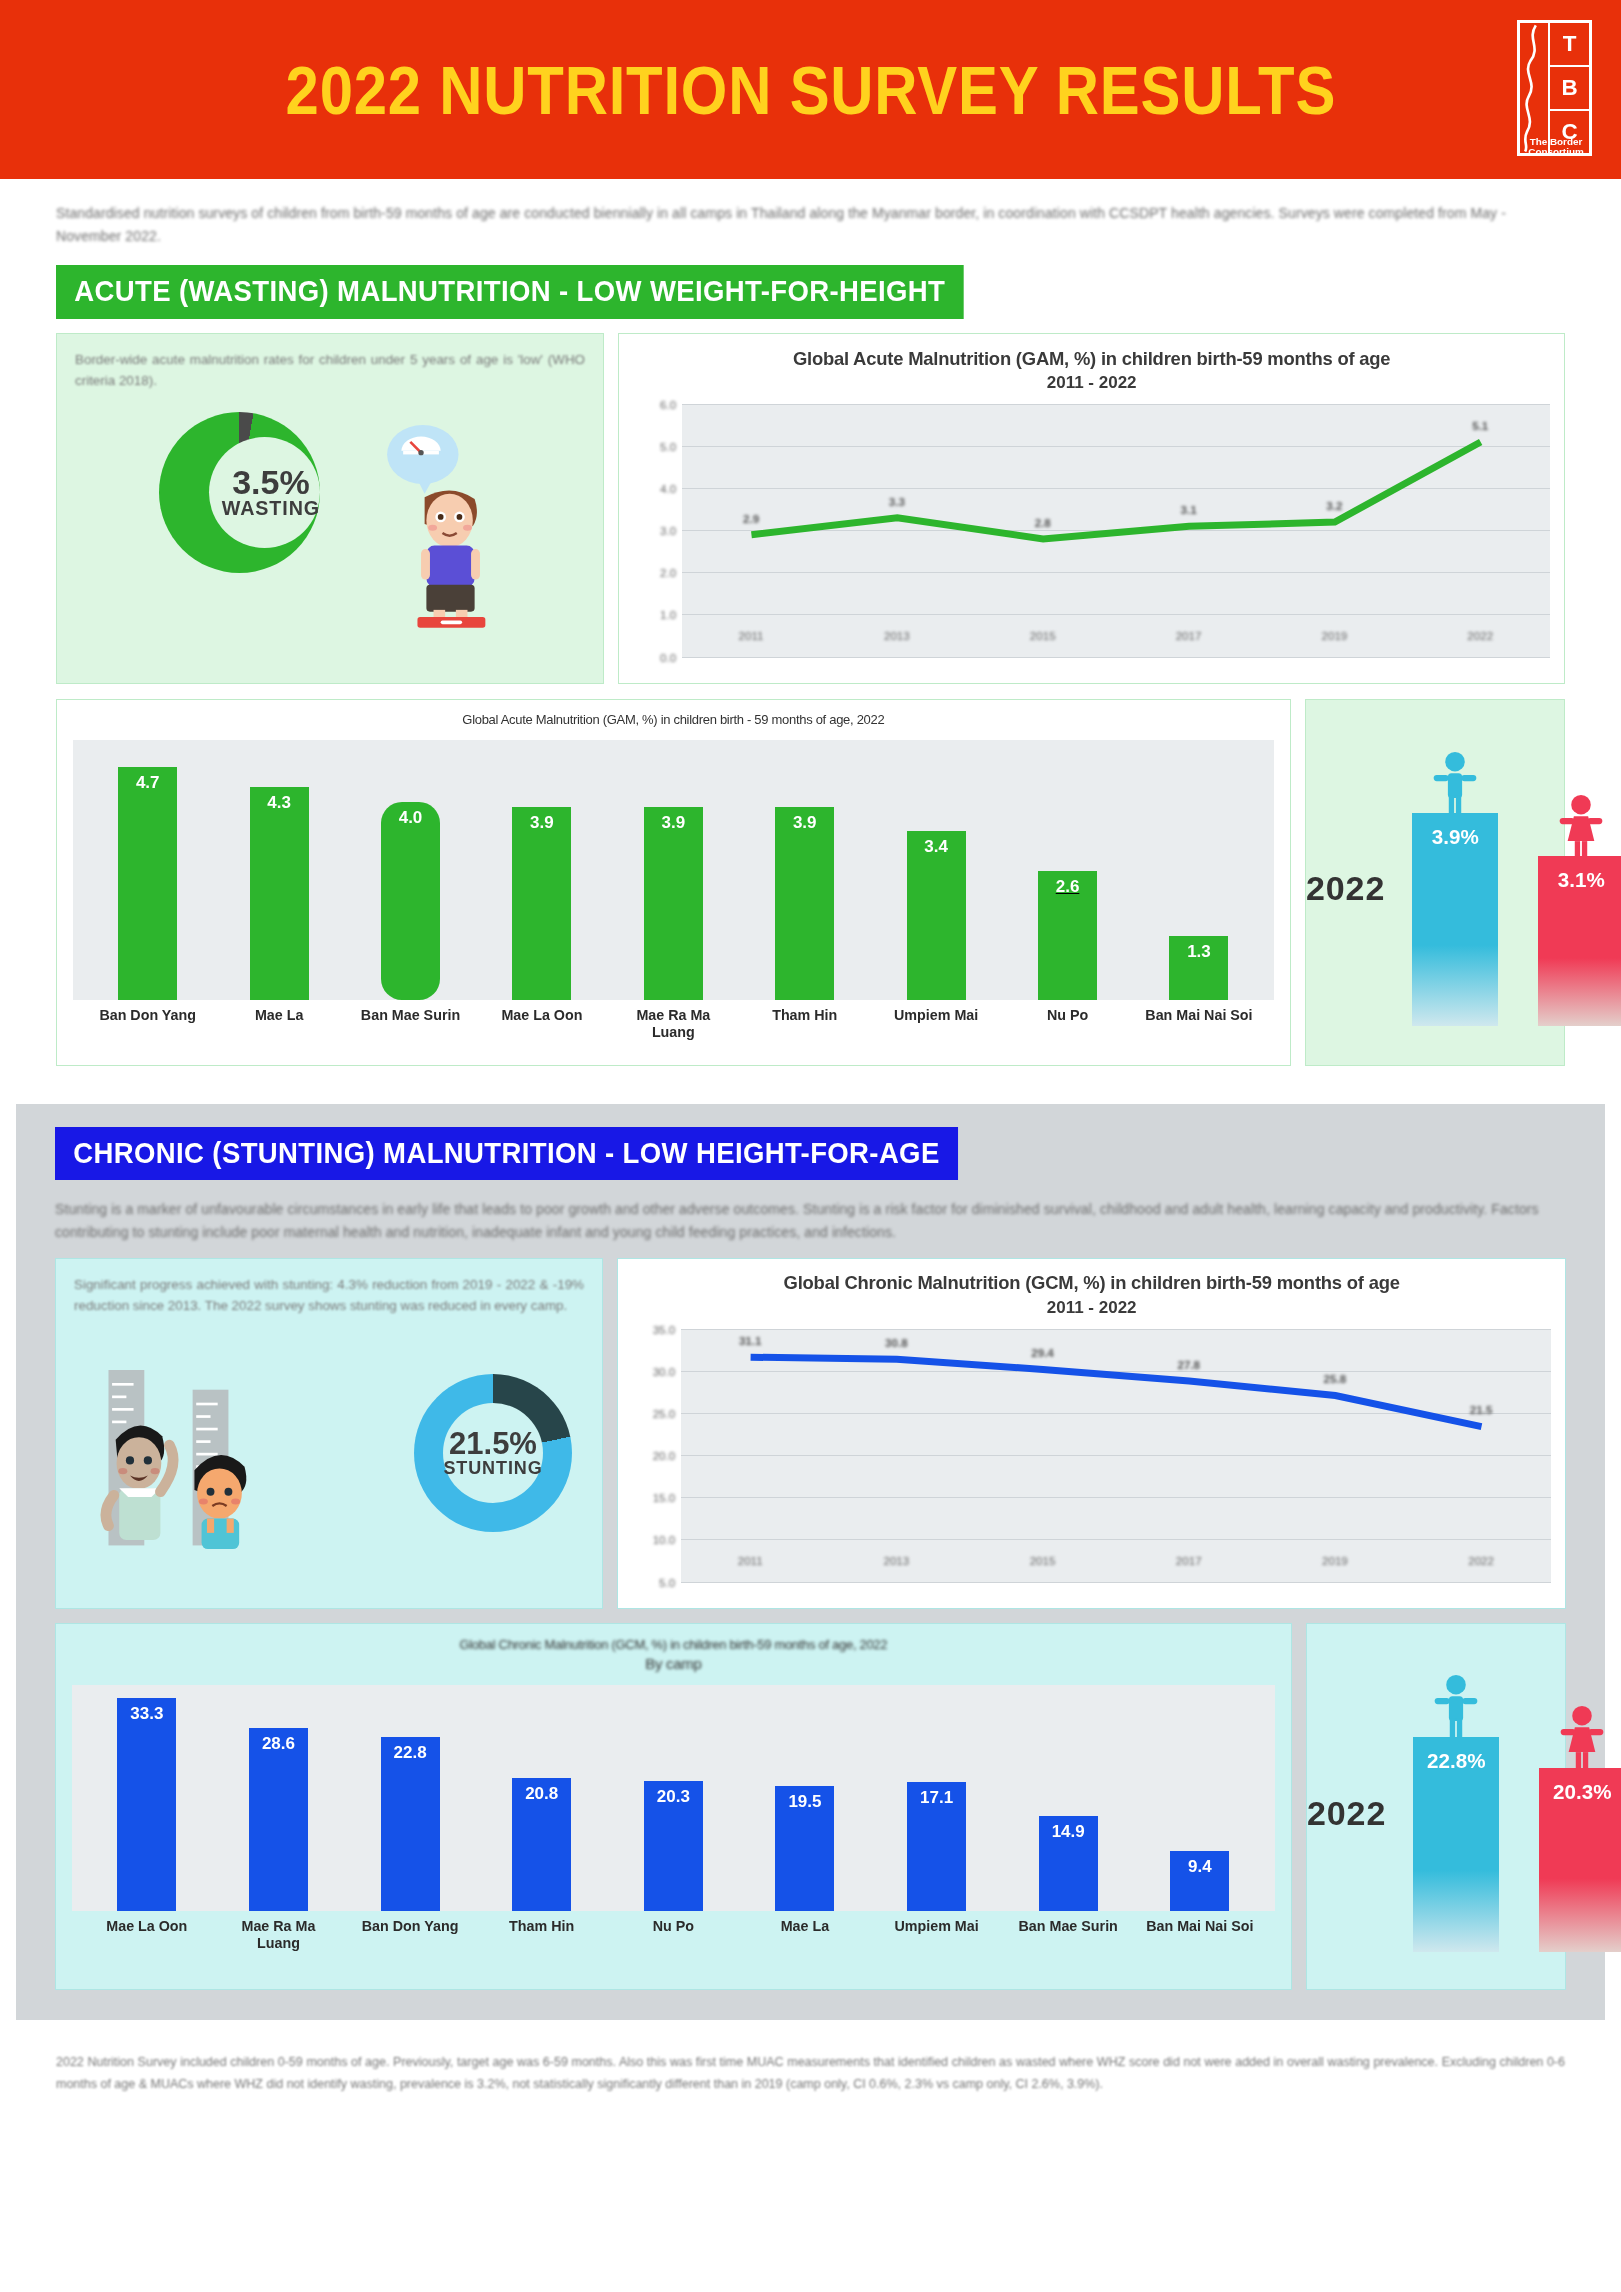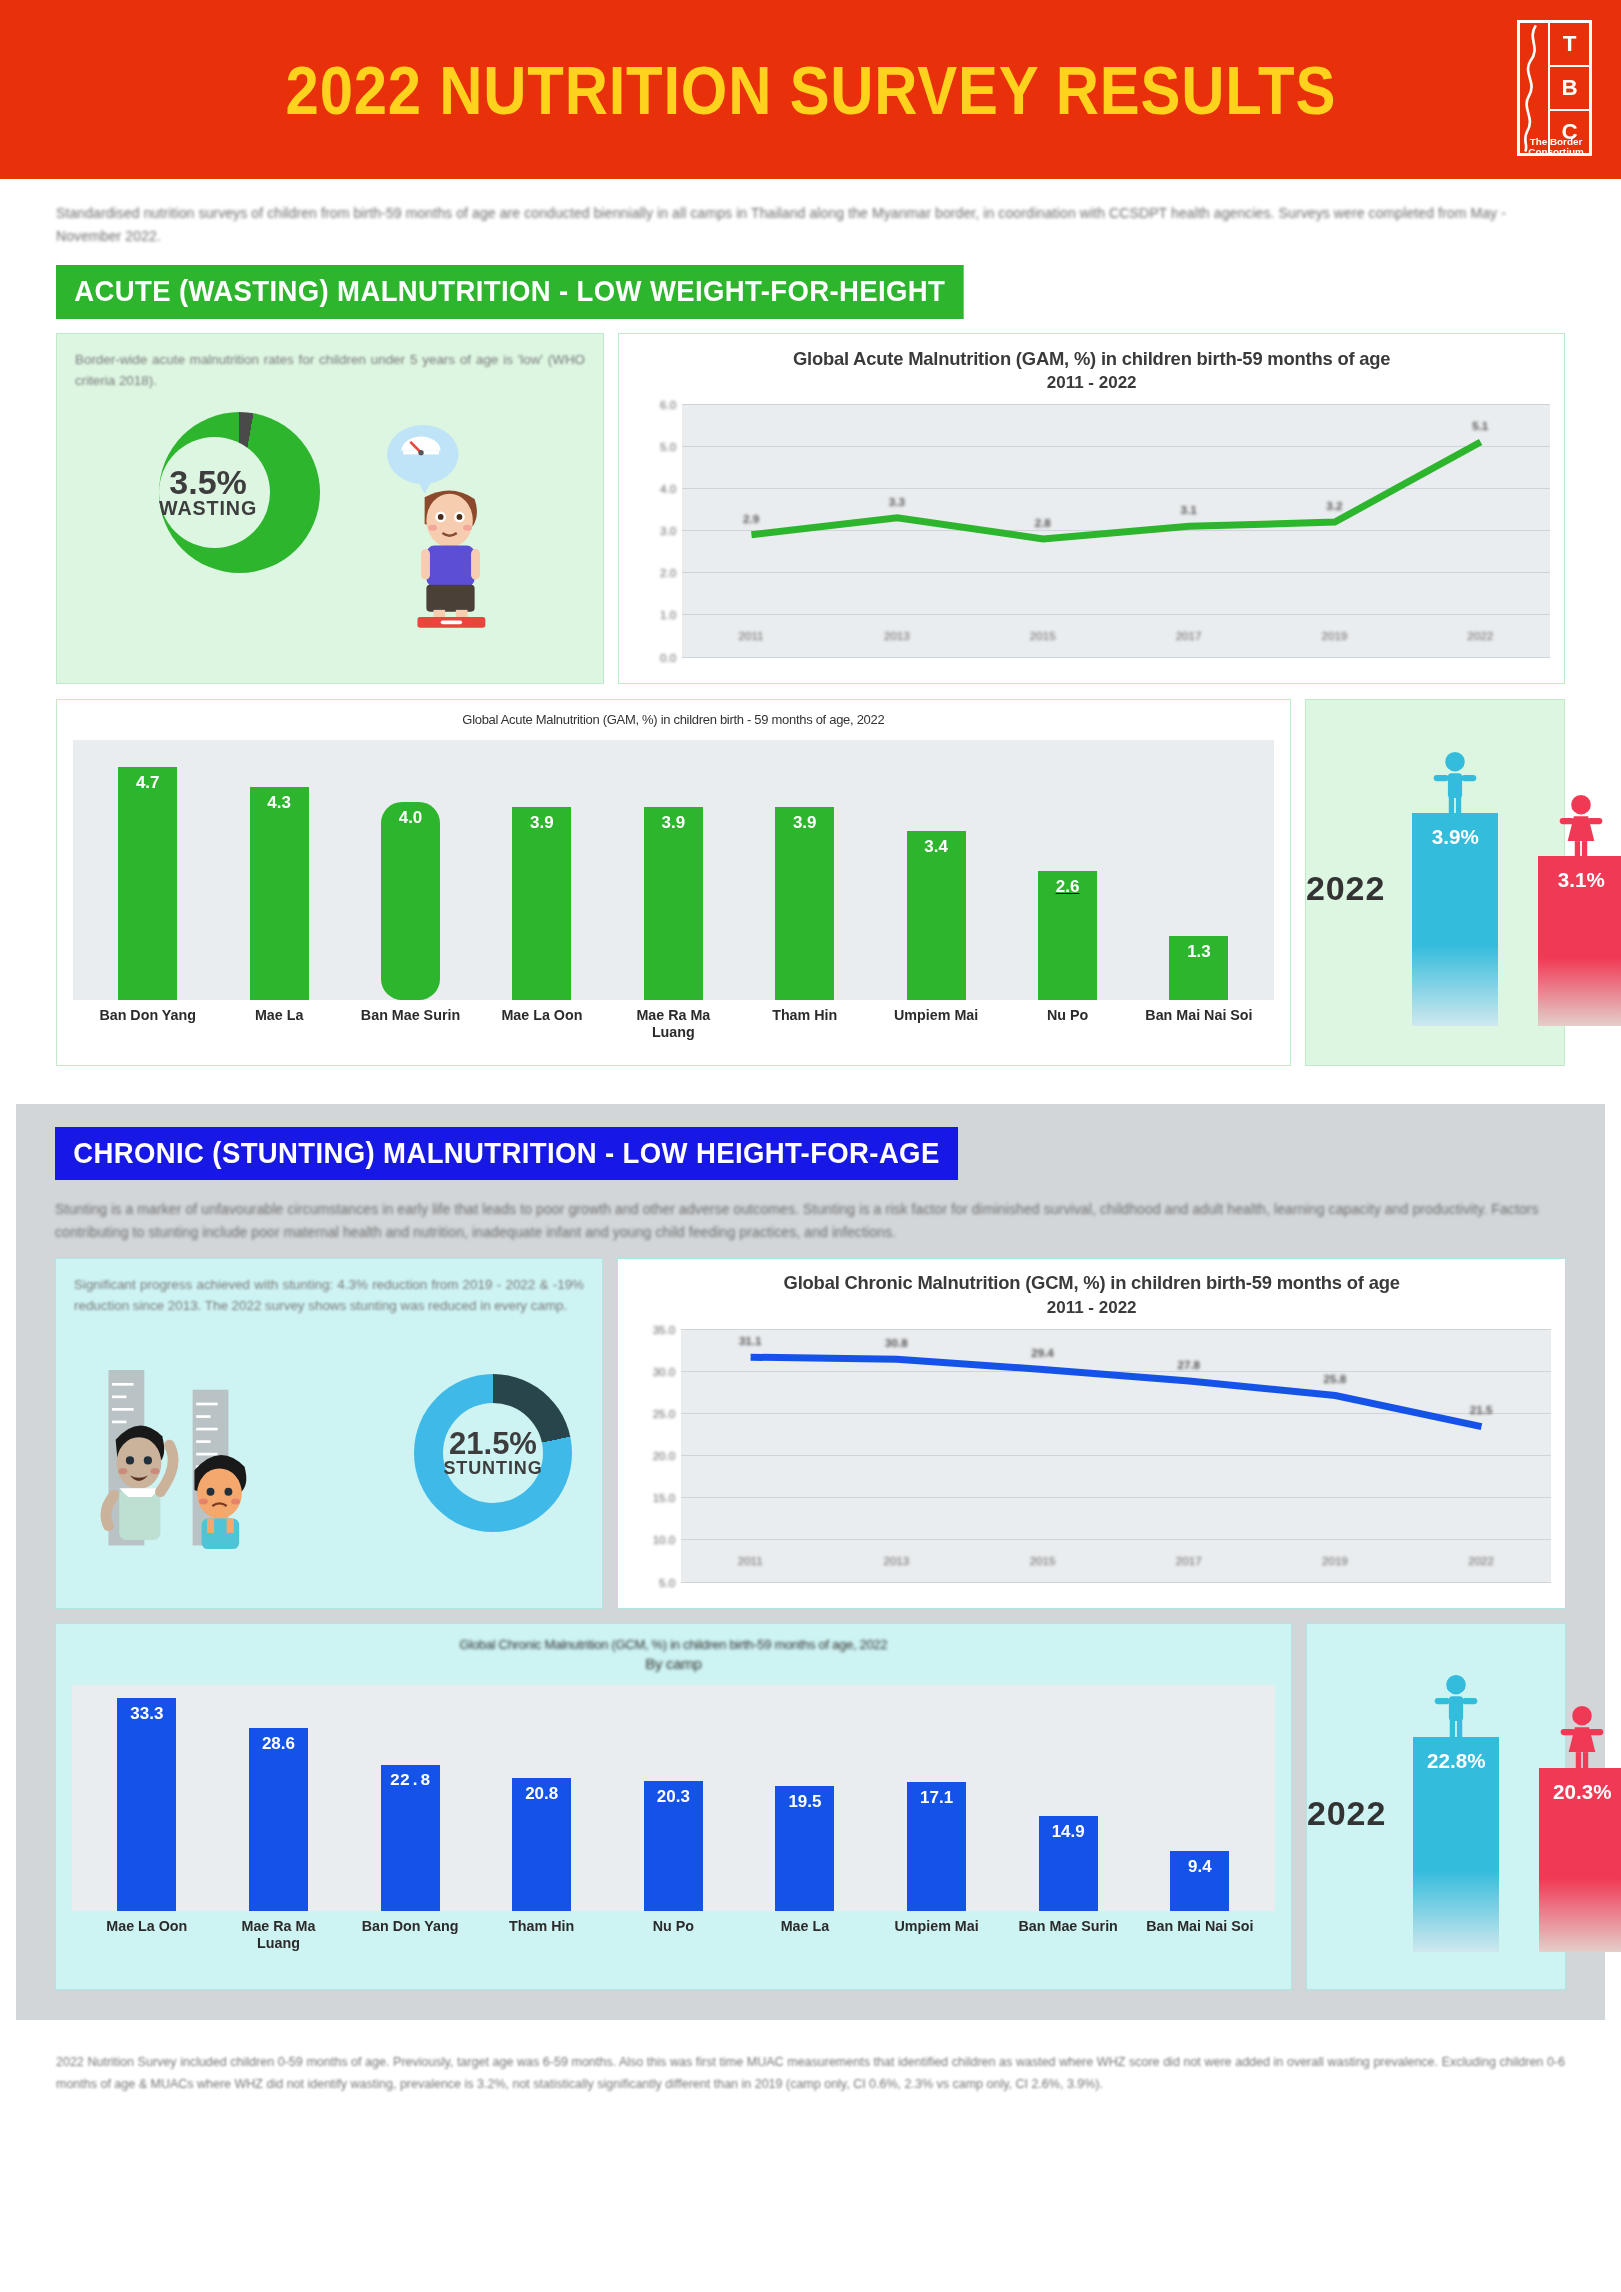--- a/index.html
+++ b/index.html
@@ -68,21 +68,21 @@
   .panel-left { width:548px; height:351px; padding:16px 18px; }
   .panel-blurb {
     font-size:13.4px; color:#7b7b7b; line-height:1.55;
     filter:blur(1.3px); text-align:justify;
   }
 
   .donut-area { position:relative; height:242px; margin-top:10.7px; }
   .donut {
     position:absolute; left:84px; top:9px; width:161px; height:161px;
     border-radius:50%; background:conic-gradient(#4a4a4a 0deg 10deg,#2DB52D 10deg 360deg);
-    display:flex; align-items:center; justify-content:flex-start;
+    display:flex; align-items:center; justify-content:flex-end;
   }
   .donut::after {
     content:""; position:absolute; width:111px; height:111px;
     border-radius:50%; background:#DDF6E2;
   }
   .donut-label {
     position:relative; z-index:2; text-align:center; line-height:1.0;
   }
   .donut-label .big { font-size:34px; font-weight:bold; color:#3d3d3d; display:block; }
   .donut-label .sub { font-size:19.7px; font-weight:bold; color:#3d3d3d; letter-spacing:0.9px; }
@@ -491,21 +491,21 @@
             <div class="bar blue-bar" style="height: 213px;">
               <div class="v">33.3</div>
             </div>
           </div>
           <div class="bar-col">
             <div class="bar blue-bar" style="height: 183px;">
               <div class="v">28.6</div>
             </div>
           </div>
           <div class="bar-col">
-            <div class="bar blue-bar" style="height: 146px; font-family: Liberation Mono, monospace;">
+            <div class="bar blue-bar" style="height: 174px;">
               <div class="v">22.8</div>
             </div>
           </div>
           <div class="bar-col">
             <div class="bar blue-bar" style="height: 133px;">
               <div class="v">20.8</div>
             </div>
           </div>
           <div class="bar-col">
             <div class="bar blue-bar" style="height: 130px;">

